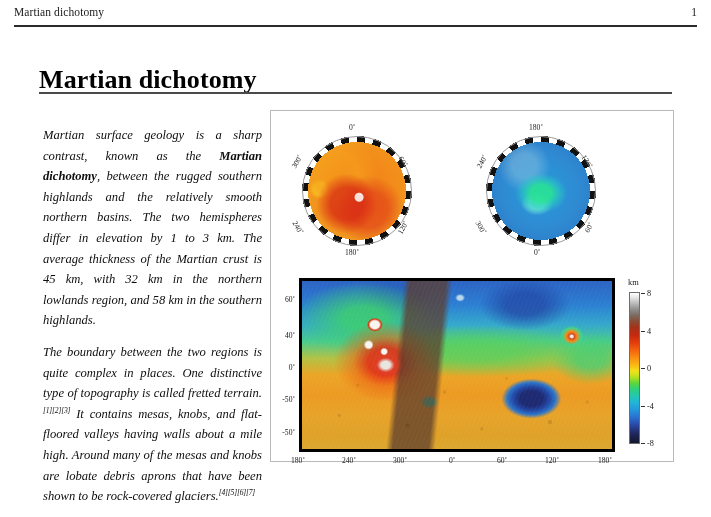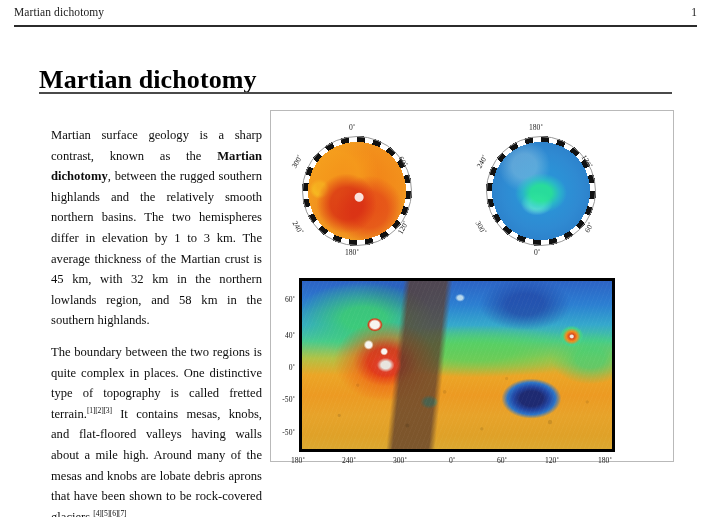--- a/index.html
+++ b/index.html
@@ -53,26 +53,27 @@
     background: #4a4a4a;
   }
 
   
   .text-column {
     position: absolute;
     left: 39px; top: 125px;
     width: 223px;
   }
   .para {
-    margin: 0 0 11px 12px;
+    margin: 0 0 11px 4px;
     font-size: 12.6px;
     line-height: 20.6px;
     text-align: justify;
     text-justify: inter-word;
     color: #0d0d0d;
+    font-style: italic;
   }
   .para b { font-weight: bold; }
   .cite {
     font-size: 7.6px;
     vertical-align: super;
     line-height: 0;
     letter-spacing: -.2px;
   }
 
   
@@ -352,14 +353,33 @@
 
     <div class="axis-label" style="left:-8px;  top:178px;">180˚</div>
     <div class="axis-label" style="left:43px;  top:178px;">240˚</div>
     <div class="axis-label" style="left:94px;  top:178px;">300˚</div>
     <div class="axis-label" style="left:150px; top:178px;">0˚</div>
     <div class="axis-label" style="left:198px; top:178px;">60˚</div>
     <div class="axis-label" style="left:246px; top:178px;">120˚</div>
     <div class="axis-label" style="left:299px; top:178px;">180˚</div>
   </div>
 
+  <div class="colorbar-wrap">
+    <div class="colorbar-title">km</div>
+    <div class="colorbar"></div>
+
+    <div class="cb-tick" style="top:15px;"></div>
+    <div class="cb-label" style="top:15px;">8</div>
+
+    <div class="cb-tick" style="top:53px;"></div>
+    <div class="cb-label" style="top:53px;">4</div>
+
+    <div class="cb-tick" style="top:90px;"></div>
+    <div class="cb-label" style="top:90px;">0</div>
+
+    <div class="cb-tick" style="top:128px;"></div>
+    <div class="cb-label" style="top:128px;">-4</div>
+
+    <div class="cb-tick" style="top:165px;"></div>
+    <div class="cb-label" style="top:165px;">-8</div>
+  </div>
 
 </div>
 
 </body></html>

